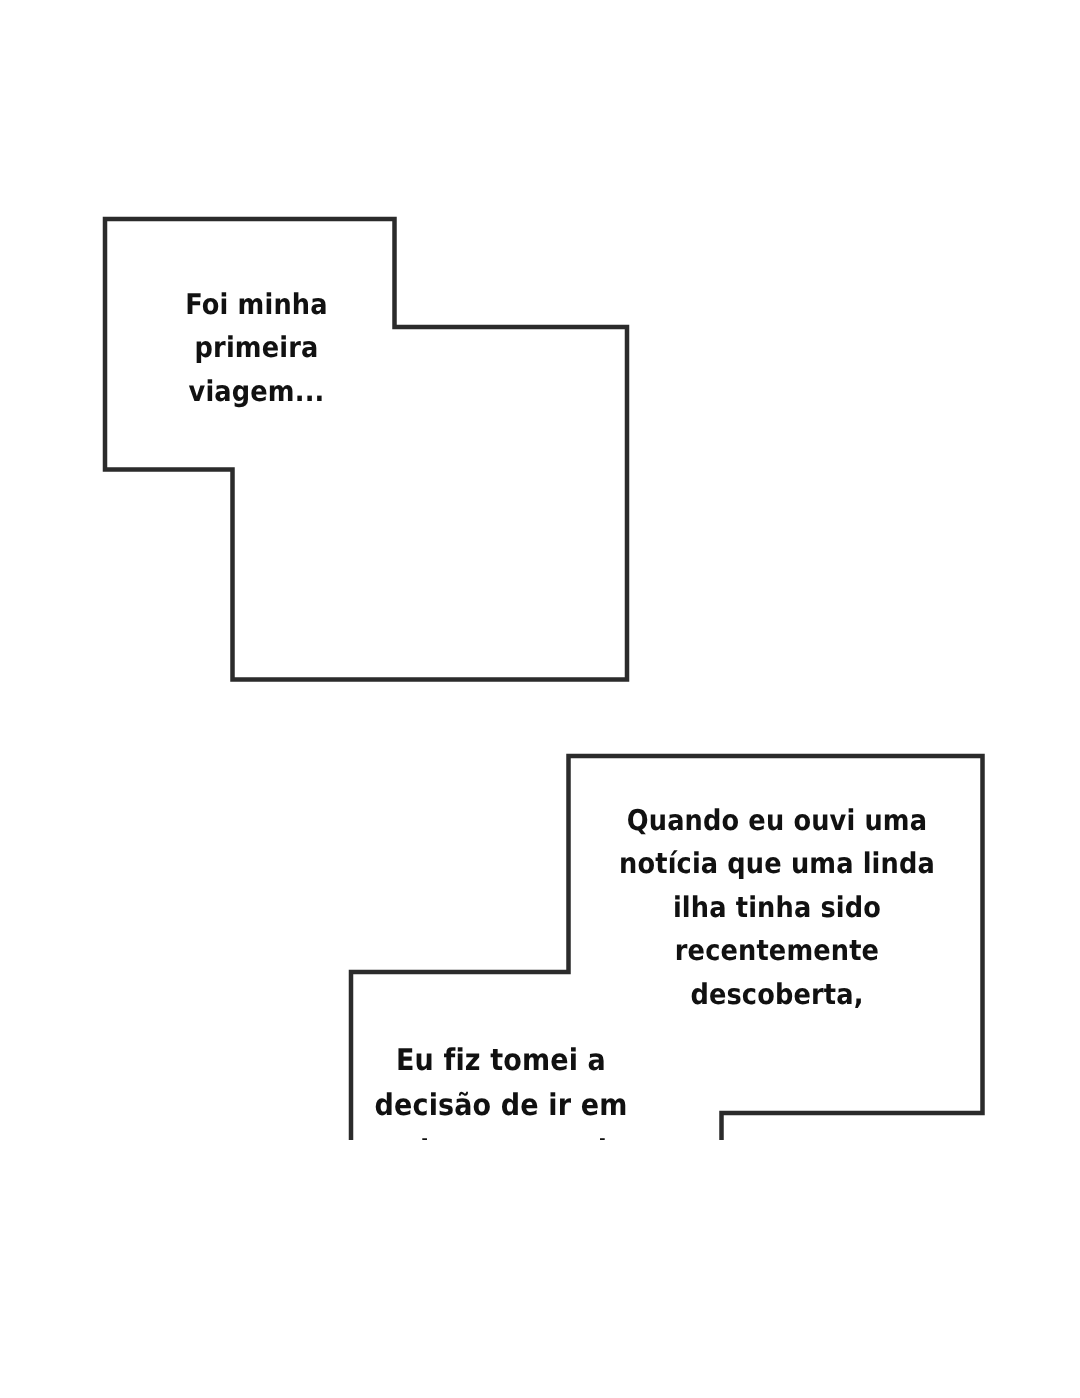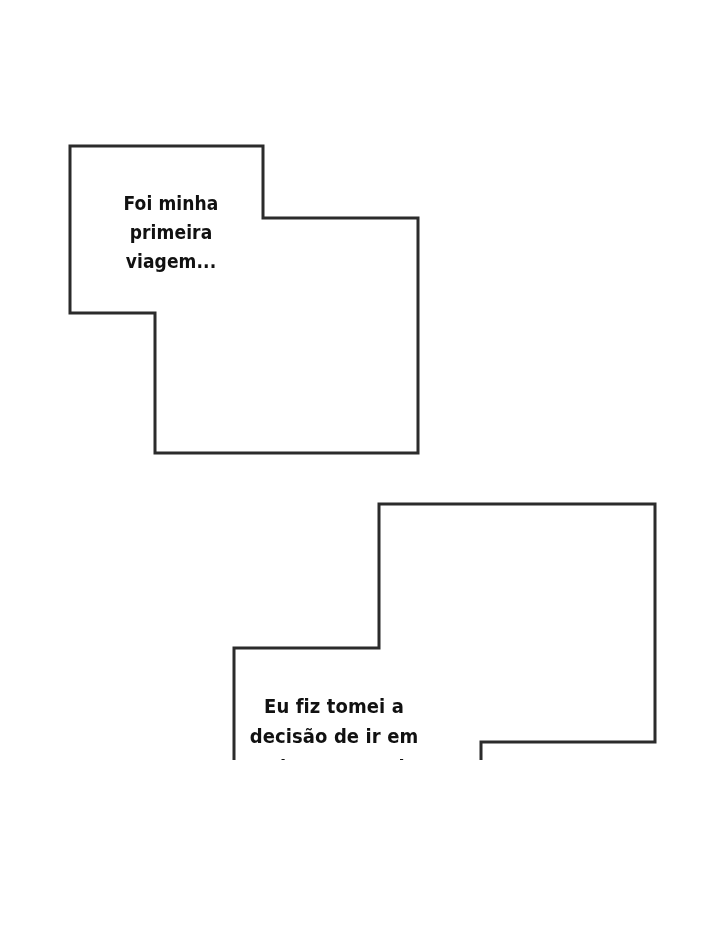--- a/index.html
+++ b/index.html
@@ -73,19 +73,24 @@
 
   <svg id="outlines" viewBox="0 0 720 932">
     <polygon class="bubble-outline" points="70,146 263,146 263,218 418,218 418,453 155,453 155,313 70,313"></polygon>
     <polygon class="bubble-outline" points="379,504 655,504 655,742 481,742 481,863 234,863 234,648 379,648"></polygon>
   </svg>
 
   <div class="caption" id="cap-1a">Foi minha
 primeira viagem...</div>
 
 
+  <div class="caption" id="cap-2a">Quando eu ouvi uma
+notícia que uma linda
+ilha tinha sido
+recentemente
+descoberta,</div>
 
   <div class="caption" id="cap-2b">Eu fiz tomei a
 decisão de ir em
 um barco no calor
 do momento.</div>
 
 </div>
 
 </body></html>

